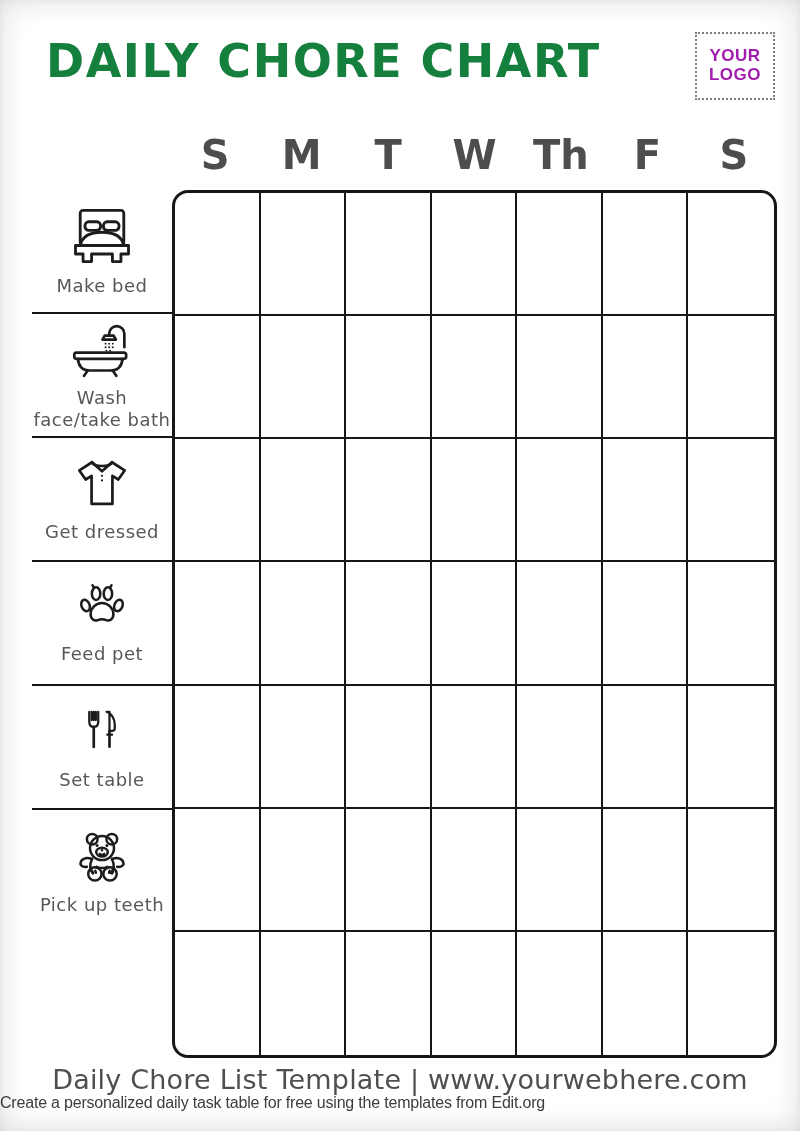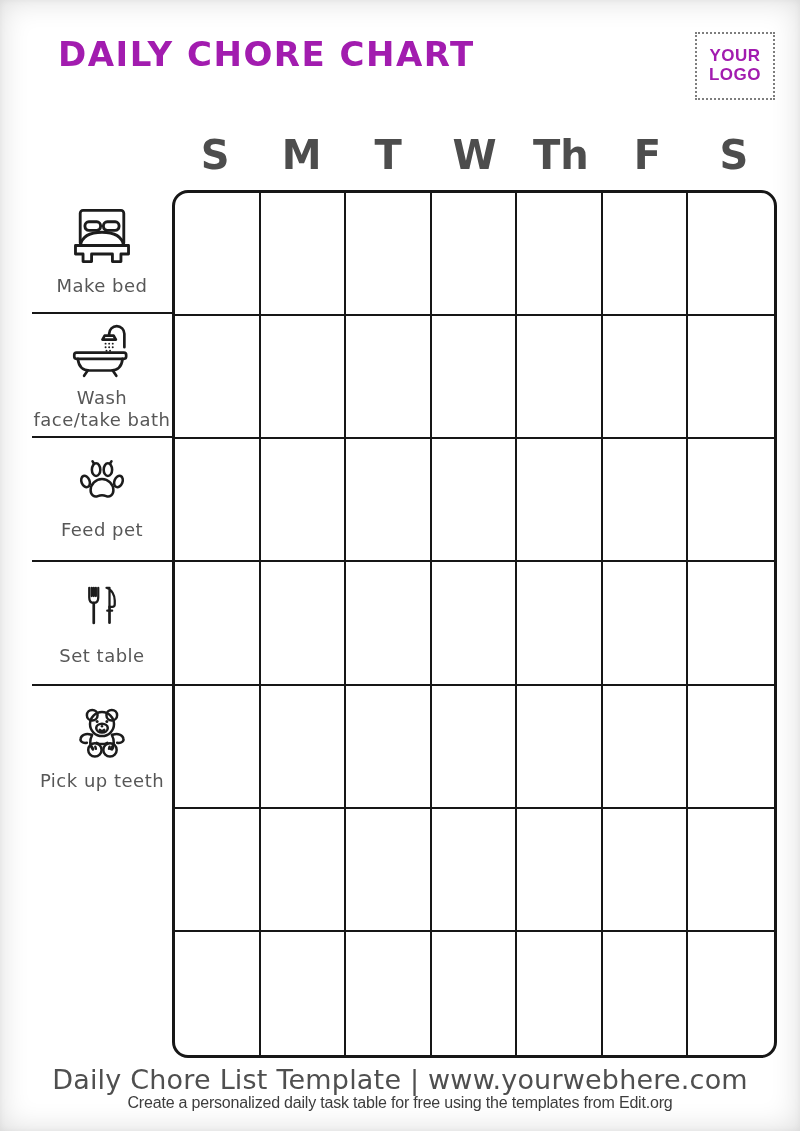--- a/index.html
+++ b/index.html
@@ -10,22 +10,22 @@
     font-family:"DejaVu Sans", sans-serif;
     overflow:hidden;
   }
   .vignette {
     position:absolute; inset:0;
     box-shadow: inset 0 0 30px rgba(0,0,0,0.14), inset 0 0 6px rgba(0,0,0,0.05);
     pointer-events:none; z-index:9;
   }
   .title {
     position:absolute; left:46px; top:34px;
-    font-size:34px; font-weight:bold; letter-spacing:1.5px;
-    color:#a21caf; white-space:nowrap;margin-left:12px;
+    font-size:46px; font-weight:bold; letter-spacing:1.5px;
+    color:#15803d; white-space:nowrap;
   }
   .logo-box {
     position:absolute; left:695px; top:32px; width:80px; height:68px;
     border:2px dotted #7e7e7e; box-sizing:border-box;
     display:flex; align-items:center; justify-content:center;
     font-family:"Liberation Sans", sans-serif;
     font-weight:bold; font-size:17px; line-height:1.1; letter-spacing:0.5px;
     color:#a21caf; text-align:center; white-space:pre-line;
   }
   .day-row {
@@ -60,21 +60,21 @@
     text-align:center; white-space:pre-line;
   }
   .icon { display:block; stroke:#1c1c1c; fill:none; stroke-width:3;
           stroke-linecap:round; stroke-linejoin:round; }
   .icon .fill { fill:#1c1c1c; stroke:none; }
   .footer1 {
     position:absolute; left:0; top:1064px; width:800px; text-align:center;
     font-size:27px; color:#4f4f4f; letter-spacing:0.2px;
   }
   .footer2 {
-    position:absolute; left:0; top:1094px; width:800px; text-align:center;
+    position:absolute; left:0; top:1094px; width:800px; 
     font-family:"Liberation Sans", sans-serif;
     font-size:16px; color:#3d3d3d; letter-spacing:-0.2px;
   }
 </style>
 </head>
 <body>
 
 <div class="title">DAILY CHORE CHART</div>
 
 <div class="logo-box">
@@ -118,20 +118,29 @@
       <circle class="fill" cx="43" cy="34" r="1.1"></circle>
         <circle class="fill" cx="47" cy="34" r="1.1"></circle>
       <rect x="7" y="36" width="58" height="7" rx="2.5"></rect>
       <path d="M11 43 c1 9 6 13 13 13 h24 c7 0 12 -4 13 -13"></path>
       <path d="M22 56 l-4 6 M50 56 l4 6"></path>
     </svg>
     <div class="chore-label">Wash
 face/take bath</div>
   </div>
 
+  <div class="label-cell">
+    <svg class="icon" width="58" height="56" viewBox="0 0 64 60">
+      <path d="M21 6 L7 15 l7 10 6.5 -4 v31 h23 v-31 l6.5 4 7 -10 L43 6 c-2 5.5 -20 5.5 -22 0 z"></path>
+      <path d="M21 6 l11 10 11 -10"></path>
+      <circle class="fill" cx="32" cy="21" r="1.2"></circle>
+      <circle class="fill" cx="32" cy="26" r="1.2"></circle>
+    </svg>
+    <div class="chore-label">Get dressed</div>
+  </div>
 
   <div class="label-cell">
     <svg class="icon" width="54" height="52" viewBox="0 0 64 60">
       <ellipse cx="25" cy="13" rx="5" ry="7.5"></ellipse>
       <ellipse cx="39" cy="13" rx="5" ry="7.5"></ellipse>
       <path d="M22.5 6 l-1.8 -3 M41.5 6 l1.8 -3"></path>
       <ellipse cx="12.5" cy="27" rx="4.8" ry="7" transform="rotate(-22 12.5 27)"></ellipse>
       <ellipse cx="51.5" cy="27" rx="4.8" ry="7" transform="rotate(22 51.5 27)"></ellipse>
       <path d="M32 24 c7.5 0 13.5 6.5 13.5 13.5 0 5.5 -4.5 8.5 -8.5 6.8 -3.2 -1.3 -6.8 -1.3 -10 0 -4 1.7 -8.5 -1.3 -8.5 -6.8 0 -7 6 -13.5 13.5 -13.5 z"></path>
     </svg>

